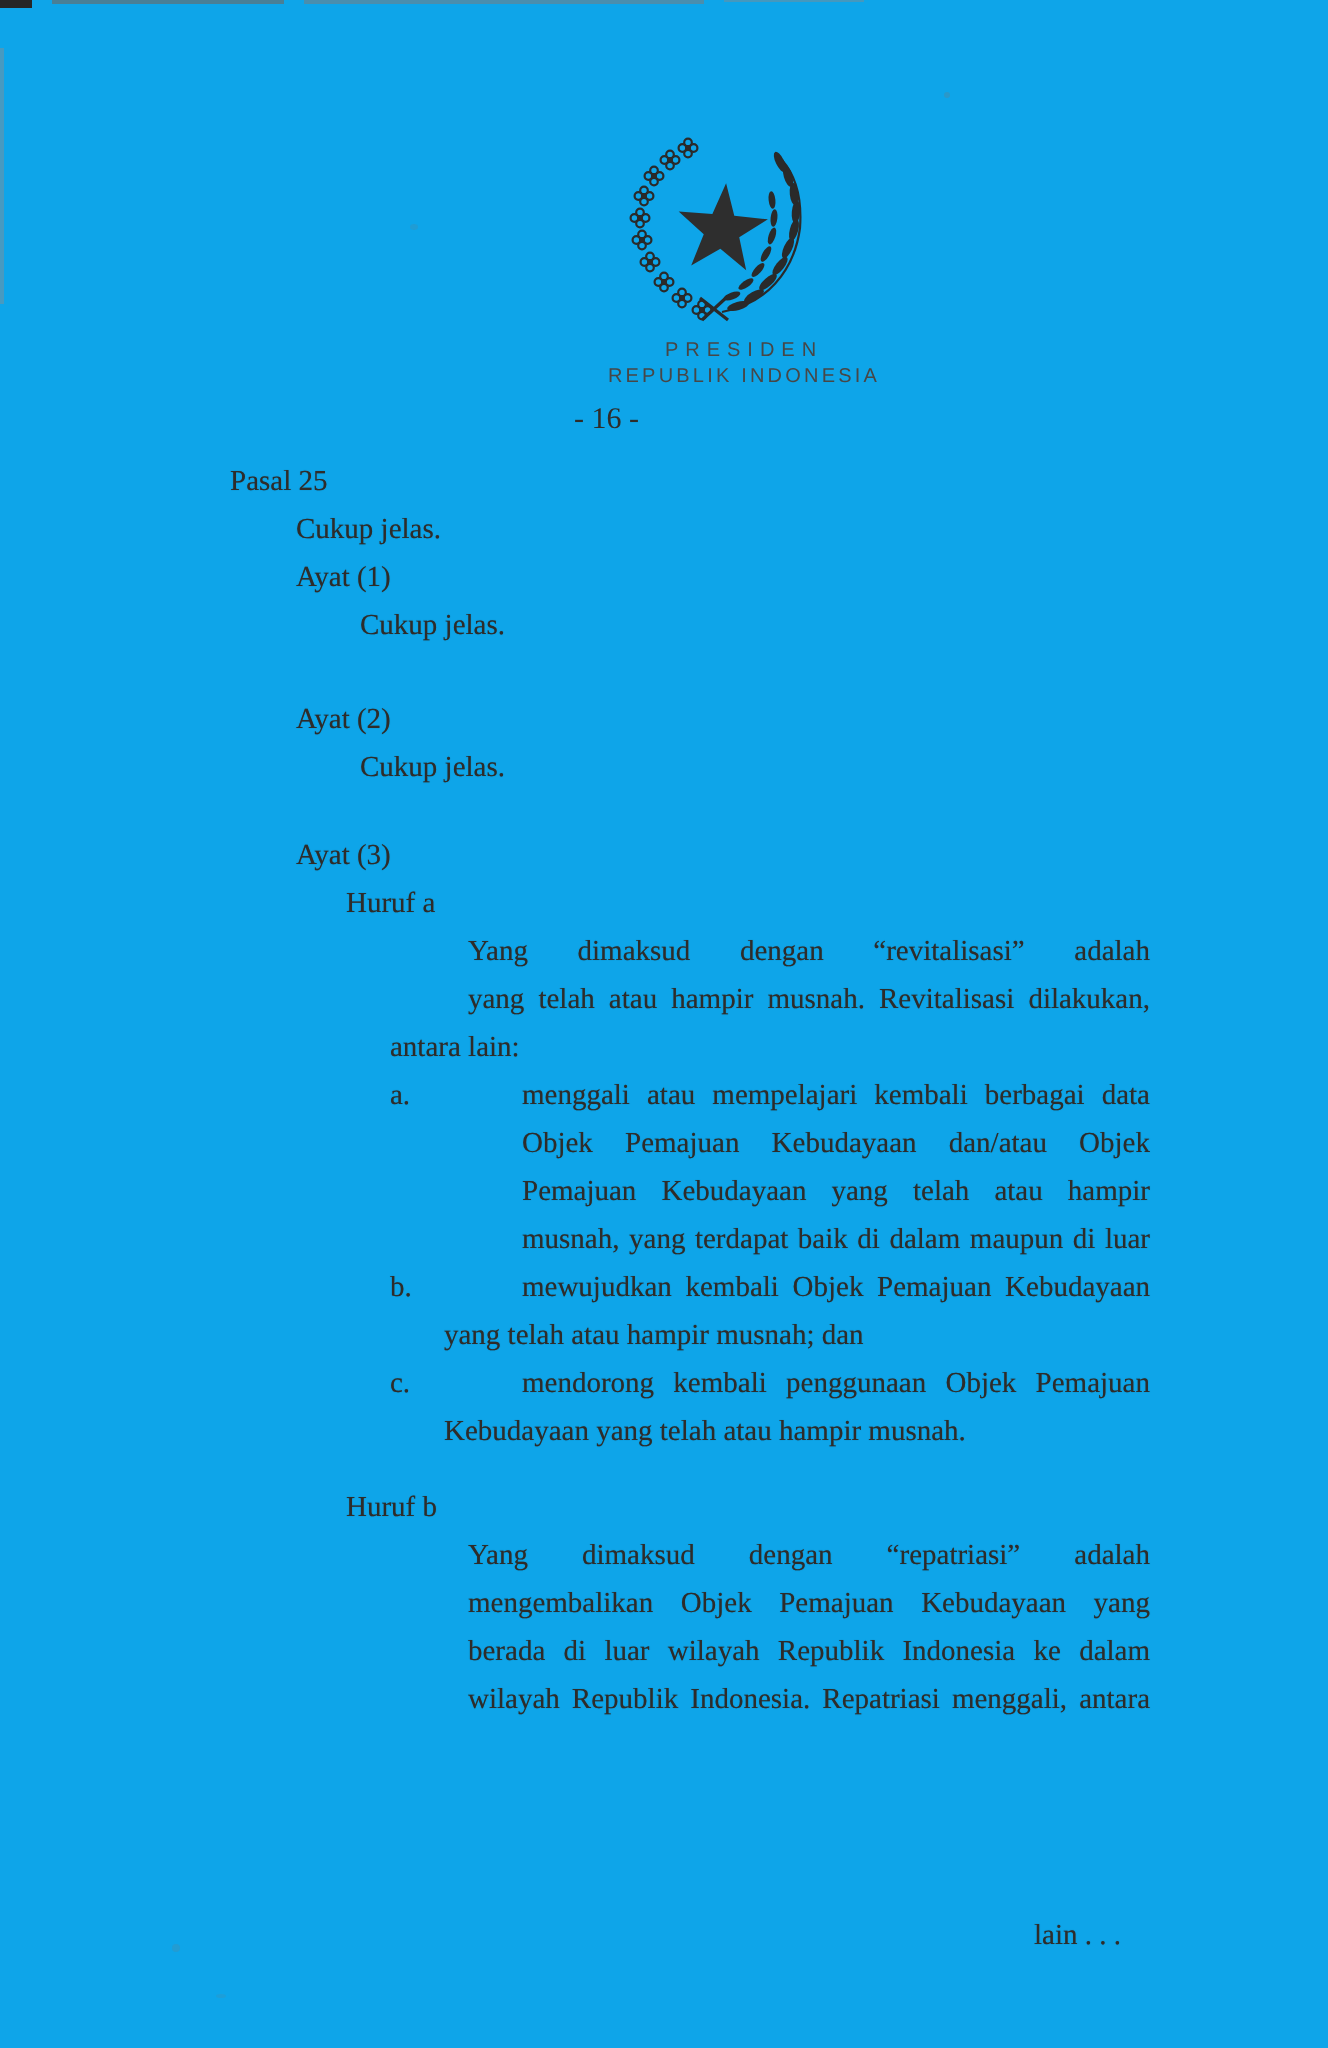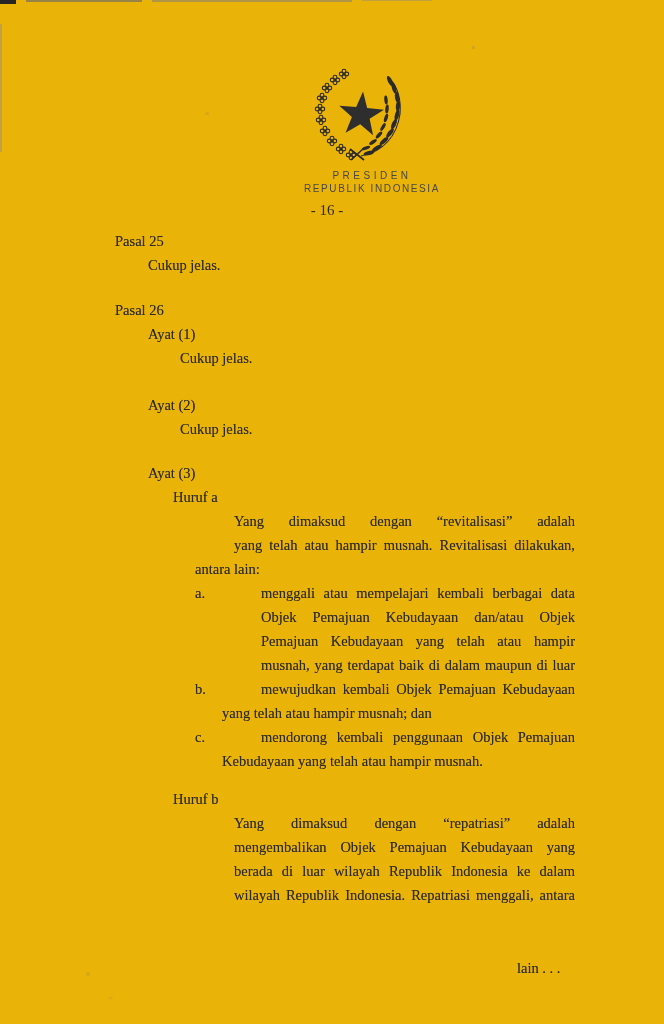--- a/index.html
+++ b/index.html
@@ -1,18 +1,18 @@
 <!DOCTYPE html>
 <html><head>
 <meta charset="utf-8">
 <style>
   html,body{margin:0;padding:0;background:#d9d9d6;}
   .page{
     position:relative;width:664px;height:1024px;margin:0 auto;
-    background:#eab308;overflow:hidden;
+    background:#0ea5e9;overflow:hidden;
     font-family:"Liberation Serif", serif;color:#2e2c2a;
   }
   
   .art{position:absolute;pointer-events:none;}
   .art-top1{left:0;top:0;width:16px;height:4px;background:#262626;}
   .art-top2{left:26px;top:0;width:116px;height:2px;background:#6a6a6a;opacity:.65;}
   .art-top3{left:152px;top:0;width:200px;height:2px;background:#7c7c7c;opacity:.55;}
   .art-top4{left:362px;top:0;width:70px;height:1px;background:#8a8a8a;opacity:.45;}
   .art-left{left:0;top:24px;width:2px;height:128px;background:#8f8f8f;opacity:.45;}
   .speck{position:absolute;background:#777;border-radius:50%;opacity:.28;}
@@ -20,21 +20,21 @@
   .sp2{left:205px;top:112px;width:4px;height:3px;opacity:.18;}
   .sp3{left:86px;top:972px;width:4px;height:4px;opacity:.2;}
   .sp4{left:108px;top:997px;width:5px;height:2px;opacity:.15;}
 
   
   .seal{position:absolute;left:303px;top:68px;}
   .auth{position:absolute;left:262px;width:220px;text-align:center;
         font-family:"Liberation Sans", sans-serif;color:#474747;}
   .auth1{top:170px;font-size:10px;letter-spacing:3.5px;}
   .auth2{top:183px;font-size:10px;letter-spacing:1.6px;}
-  .pagenum{position:absolute;left:287px;top:202px;width:80px;text-align:center;
+  .pagenum{position:absolute;left:287px;top:202px;width:80px;text-align:left;
            font-size:15px;color:#2e2c2a;}
 
   
   .content{position:absolute;left:115px;top:229px;width:460px;
            font-size:14.5px;line-height:24px;
            text-shadow:0 0 .4px rgba(46,44,42,.55);}
   .ind1{margin-left:33px;}
   .ind2{margin-left:65px;}
   .indh{margin-left:58px;}
   .indp{margin-left:80px;}
@@ -177,21 +177,20 @@
   <div class="pagenum">- 16 -</div>
 
   <main class="content">
 
     <section>
       <div class="tline">Pasal 25</div>
       <div class="tline ind1">Cukup jelas.</div>
     </section>
 
     <section>
-      <div class="tline mt-sec">Pasal 26</div>
 
       <div class="tline ind1">Ayat (1)</div>
       <div class="tline ind2">Cukup jelas.</div>
 
       <div class="tline ind1 mt-ayat2">Ayat (2)</div>
       <div class="tline ind2">Cukup jelas.</div>
 
       <div class="tline ind1 mt-ayat3">Ayat (3)</div>
 
       <div class="tline indh">Huruf a</div>

